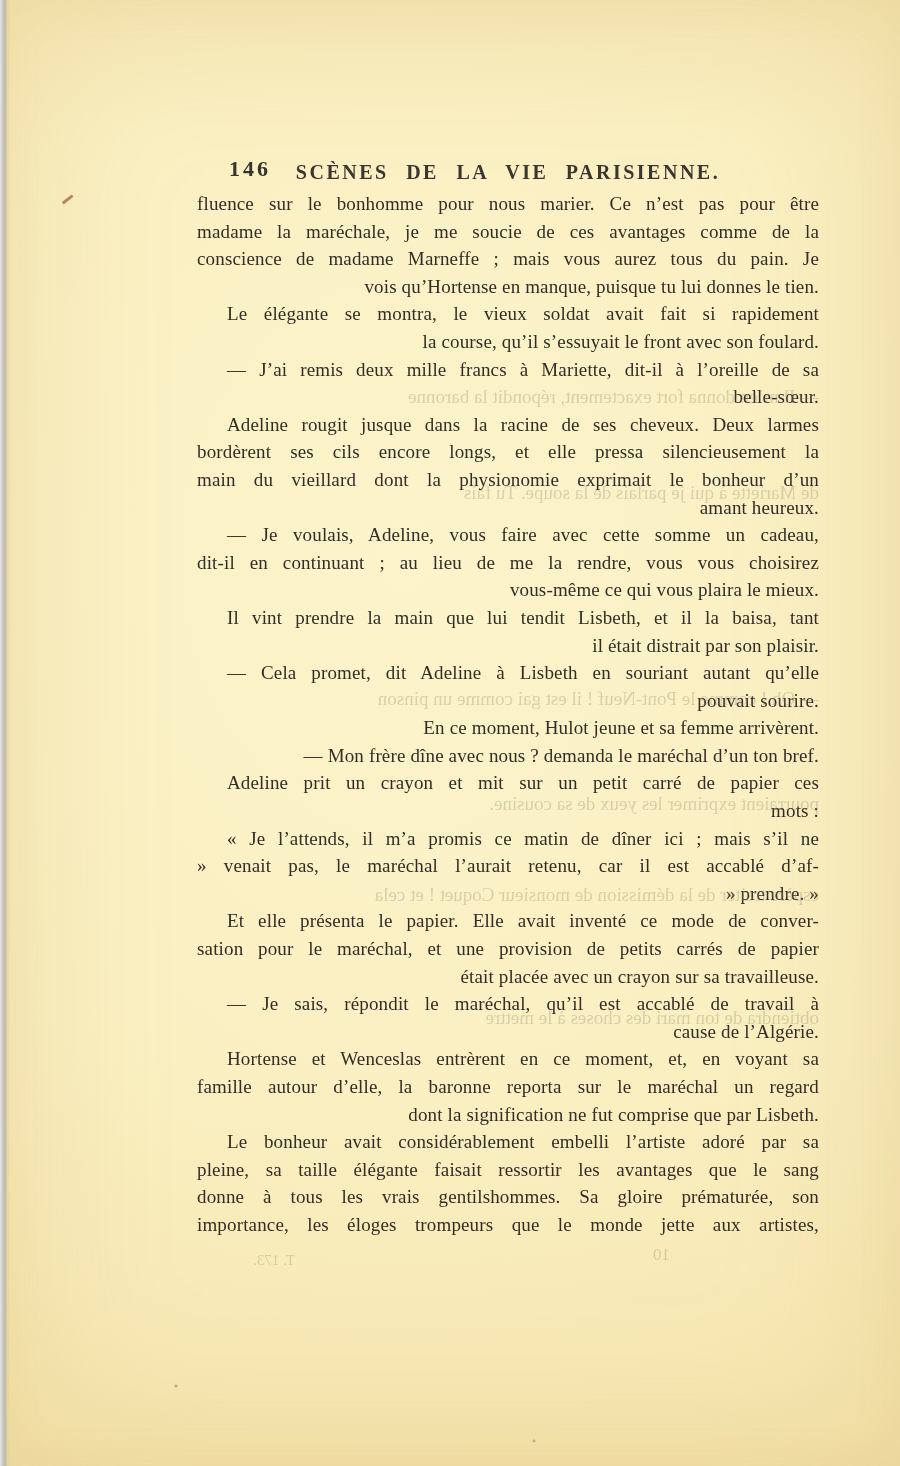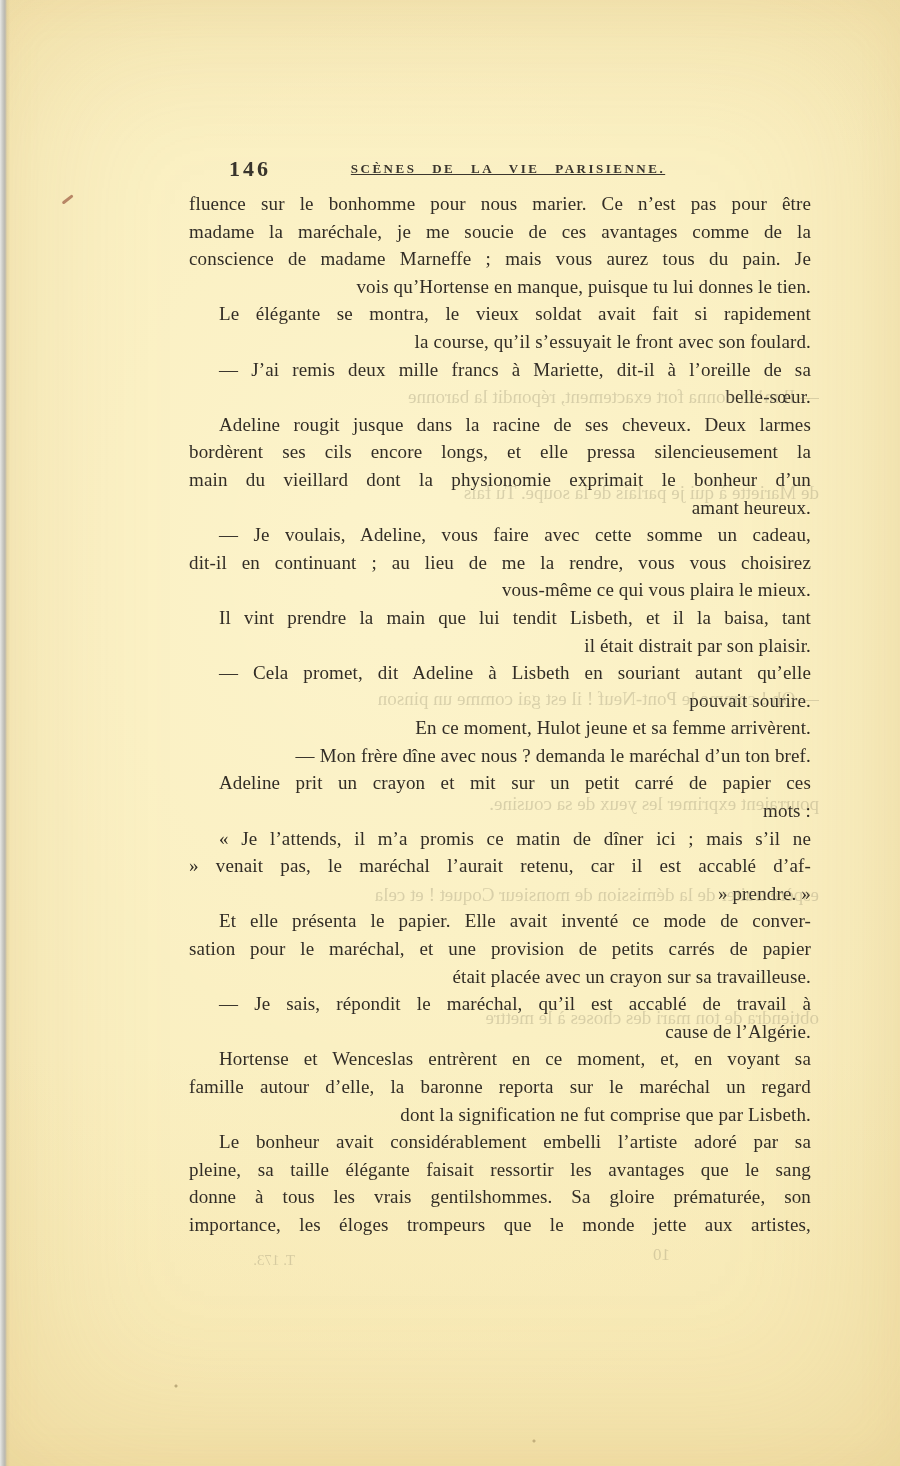--- a/index.html
+++ b/index.html
@@ -26,24 +26,24 @@
   .margin-mark{
     position:absolute;left:61px;top:198px;width:13px;height:2.5px;
     background:#9c5b40;transform:rotate(-38deg);border-radius:2px;opacity:.7;
   }
   .pagenum{
     position:absolute;left:212px;top:156px;
     font-size:22px;font-weight:bold;letter-spacing:3px;color:#38342c;margin-left:17px;
   }
   .running-title{
     position:absolute;left:197px;top:161px;width:622px;text-align:center;
-    font-size:13px;font-weight:bold;letter-spacing:2.5px;word-spacing:10px;color:#3b362e;text-decoration:underline;
+    font-size:20px;font-weight:bold;letter-spacing:2.5px;word-spacing:10px;color:#3b362e;
   }
   .textblock{
-    position:absolute;left:189px;top:190px;width:622px;
+    position:absolute;left:197px;top:190px;width:622px;
     font-size:19px;line-height:27.6px;color:#322d26;letter-spacing:.15px;
   }
   .line{white-space:nowrap;text-align:right;}
   .line.ind{text-indent:30px;}
   .line.jst{text-align:justify;text-align-last:justify;}
   .ghosts{position:absolute;inset:0;pointer-events:none;}
   .ghost{
     position:absolute;transform:scaleX(-1);
     color:#8b8468;opacity:.30;filter:blur(.6px);
     font-size:19px;white-space:nowrap;overflow:hidden;

